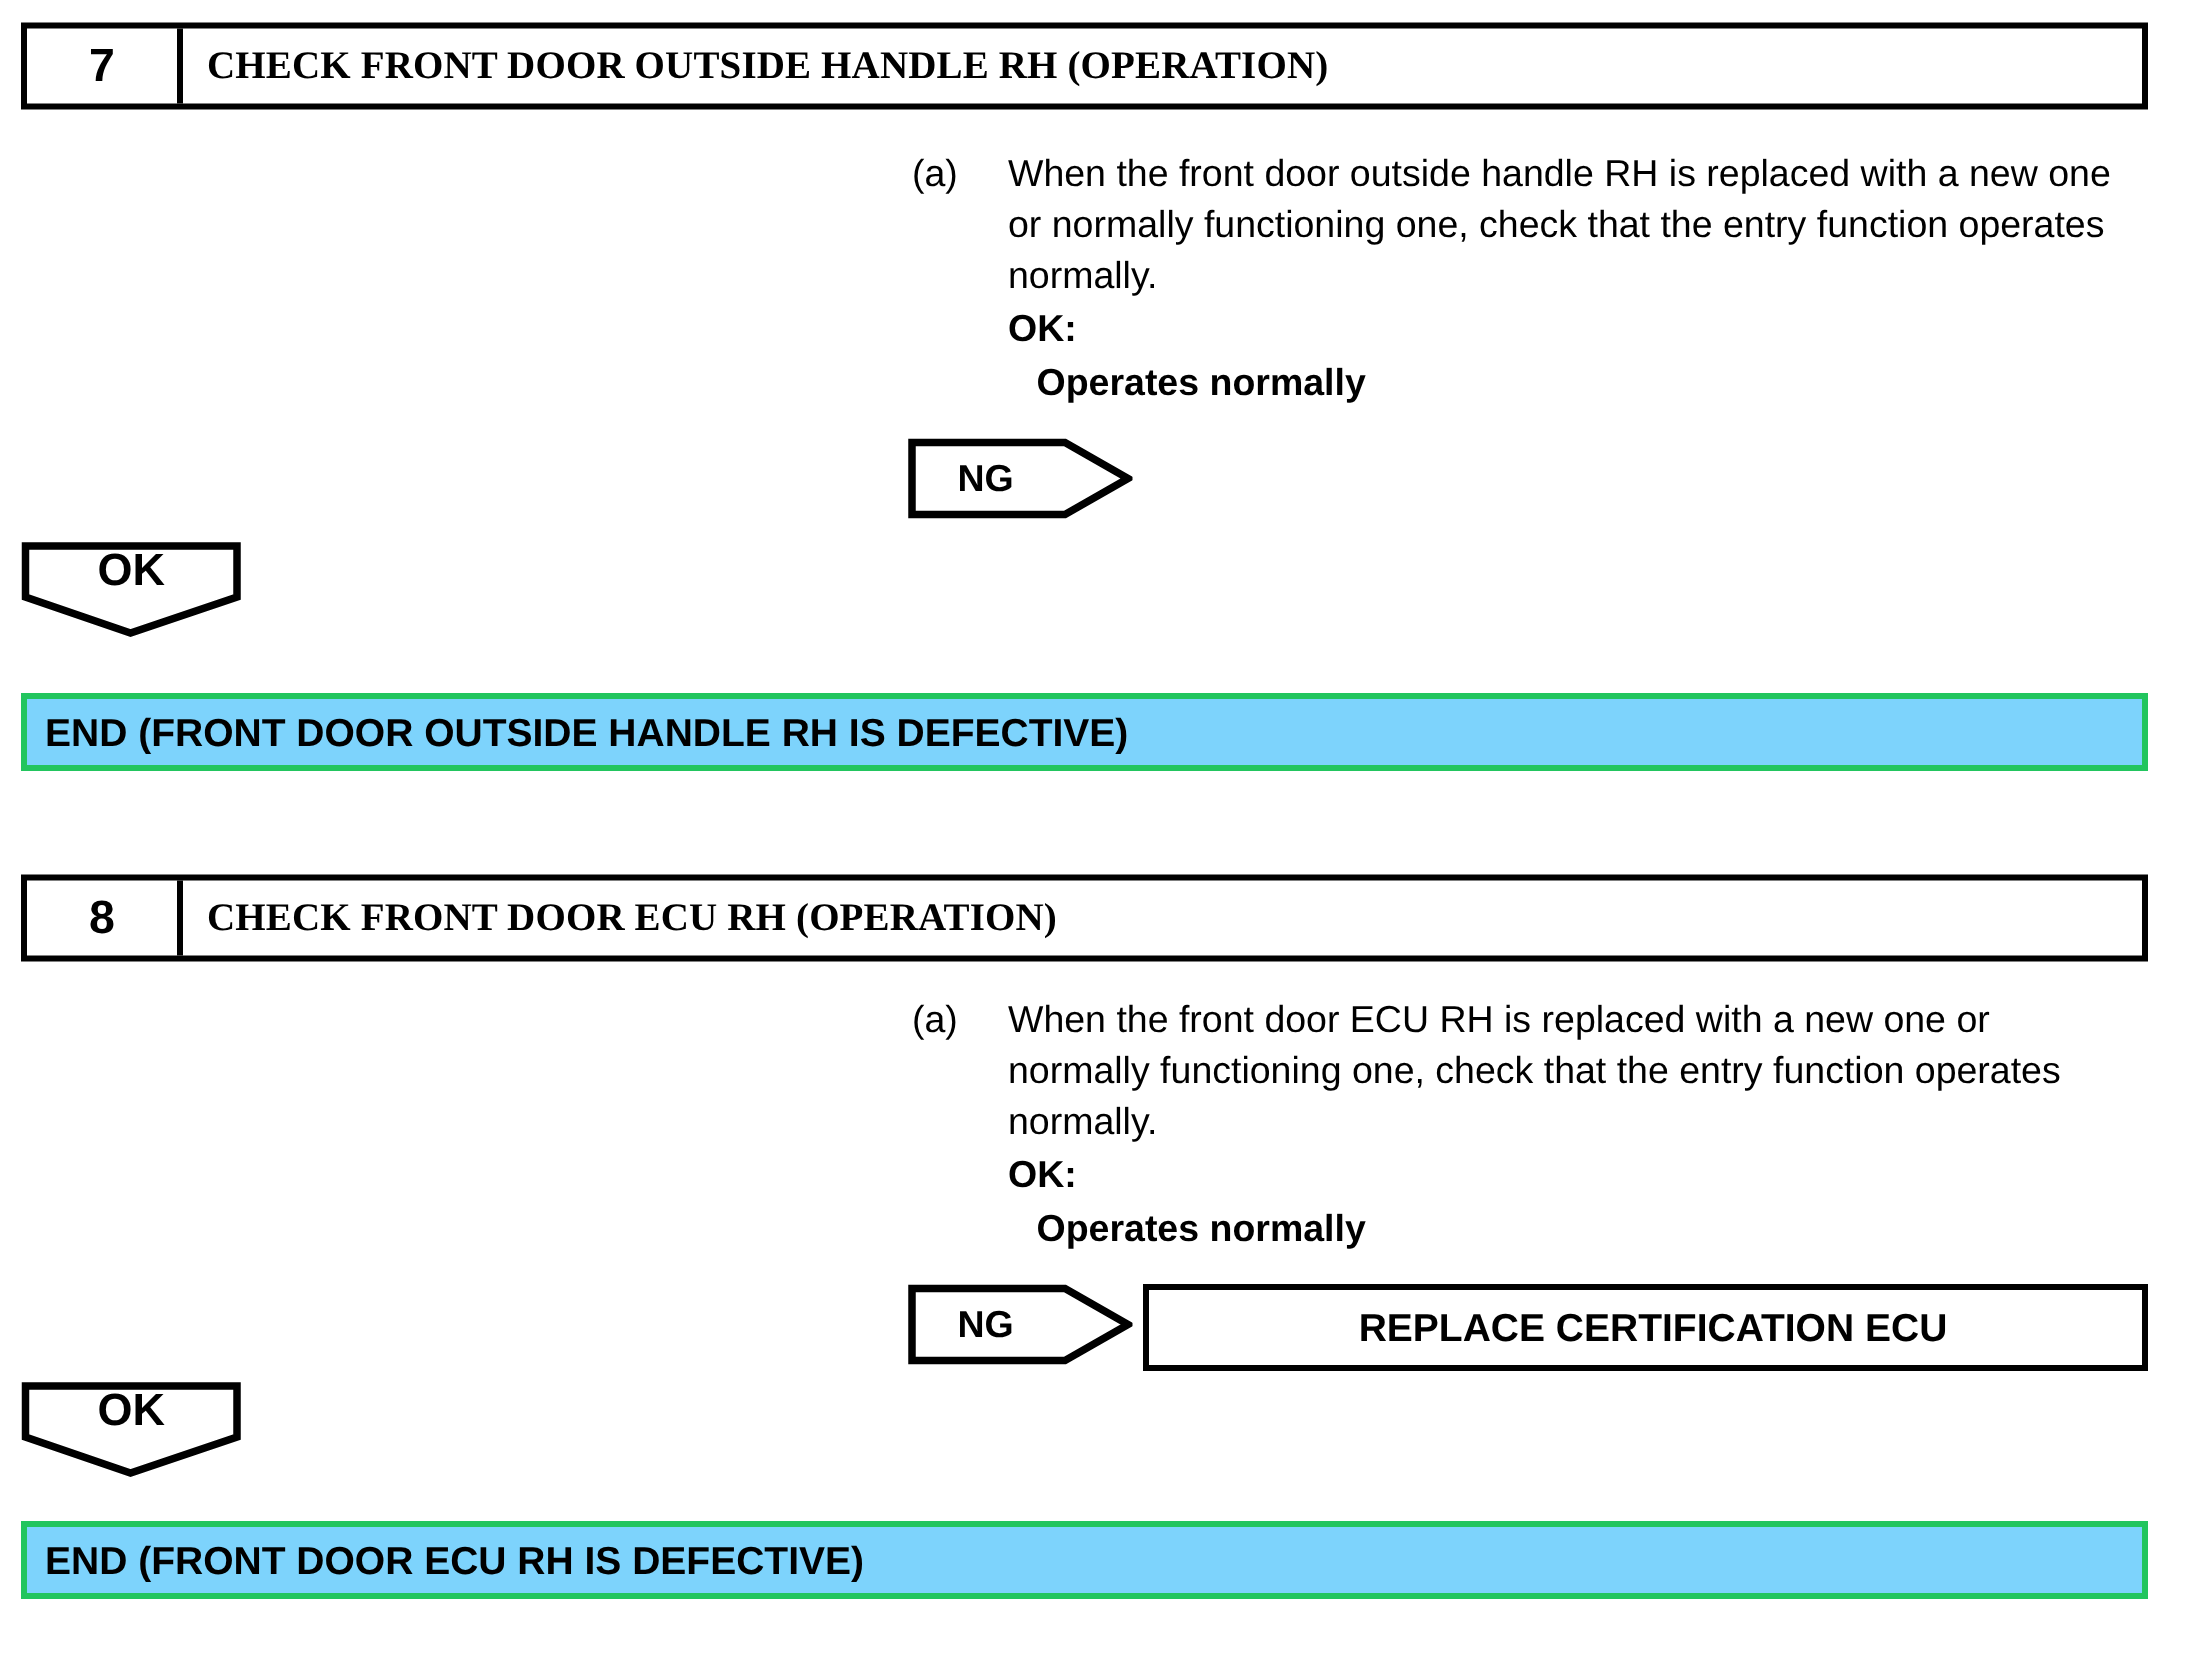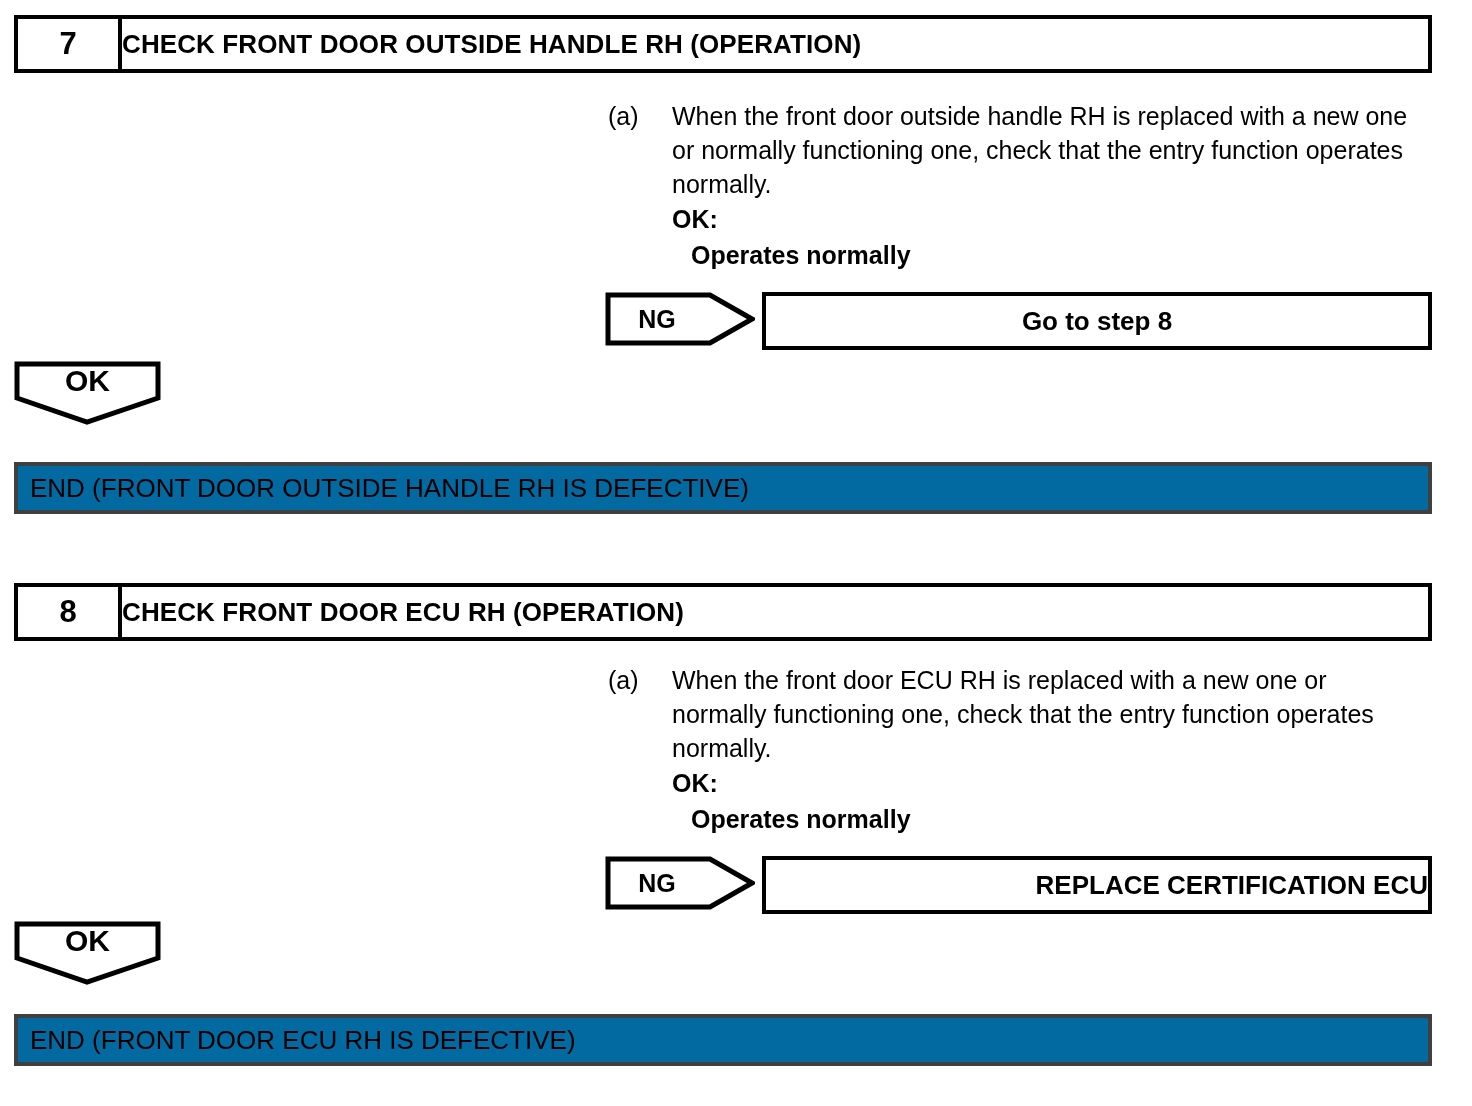--- a/index.html
+++ b/index.html
@@ -38,23 +38,25 @@
     display: flex;
     align-items: center;
     justify-content: center;
     font-size: 31px;
     font-weight: bold;
   }
   .step-title-cell {
     flex: 1;
     display: flex;
     align-items: center;
+    padding-left: 16px;
     font-size: 26px;
     font-weight: bold;
     letter-spacing: 0.1px;
+    font-family: Liberation Serif, serif;
   }
 
   
   .instruction {
     position: absolute;
     display: flex;
     align-items: flex-start;
   }
   .instruction-marker {
     font-size: 25px;
@@ -109,32 +111,32 @@
     position: absolute;
     border: 4px solid #000;
     box-sizing: border-box;
     background: #fff;
     display: flex;
     align-items: center;
     font-size: 26px;
     font-weight: bold;
   }
   .result-box.center { justify-content: center; }
-  .result-box.left { justify-content: flex-end; padding-left: 10px; }
+  .result-box.left { justify-content: center; padding-left: 10px; }
 
   .end-box {
     position: absolute;
-    border: 4px solid #404040;
-    box-sizing: border-box;
-    background: #0369a1;
+    border: 4px solid #22c55e;
+    box-sizing: border-box;
+    background: #7dd3fc;
     display: flex;
     align-items: center;
     padding-left: 12px;
     font-size: 26px;
-    font-weight: normal;
+    font-weight: bold;
   }
 
   
   .ok-arrow {
     position: absolute;
     width: 147px;
     height: 64px;
   }
   .ok-arrow svg {
     display: block;
@@ -172,23 +174,20 @@
     </div>
   </div>
 
   <div class="ng-arrow" style="left:605px; top:292px;">
     <svg viewBox="0 0 150 54" preserveAspectRatio="none">
       <polygon points="3,3 105,3 147,27 105,51 3,51" fill="#ffffff" stroke="#000000" stroke-width="5"></polygon>
     </svg>
     <div class="ng-text">NG</div>
   </div>
 
-  <div class="result-box center" style="left:762px; top:292px; width:670px; height:58px;">
-    <span>Go to step 8</span>
-  </div>
 
   <div class="ok-arrow" style="left:14px; top:361px;">
     <svg viewBox="0 0 147 64" preserveAspectRatio="none">
       <polygon points="3,3 144,3 144,37 73,61 3,37" fill="#ffffff" stroke="#000000" stroke-width="5"></polygon>
     </svg>
     <div class="ok-text">OK</div>
   </div>
 
   <div class="end-box" style="left:14px; top:462px; width:1418px; height:52px;">
     <span>END (FRONT DOOR OUTSIDE HANDLE RH IS DEFECTIVE)</span>

